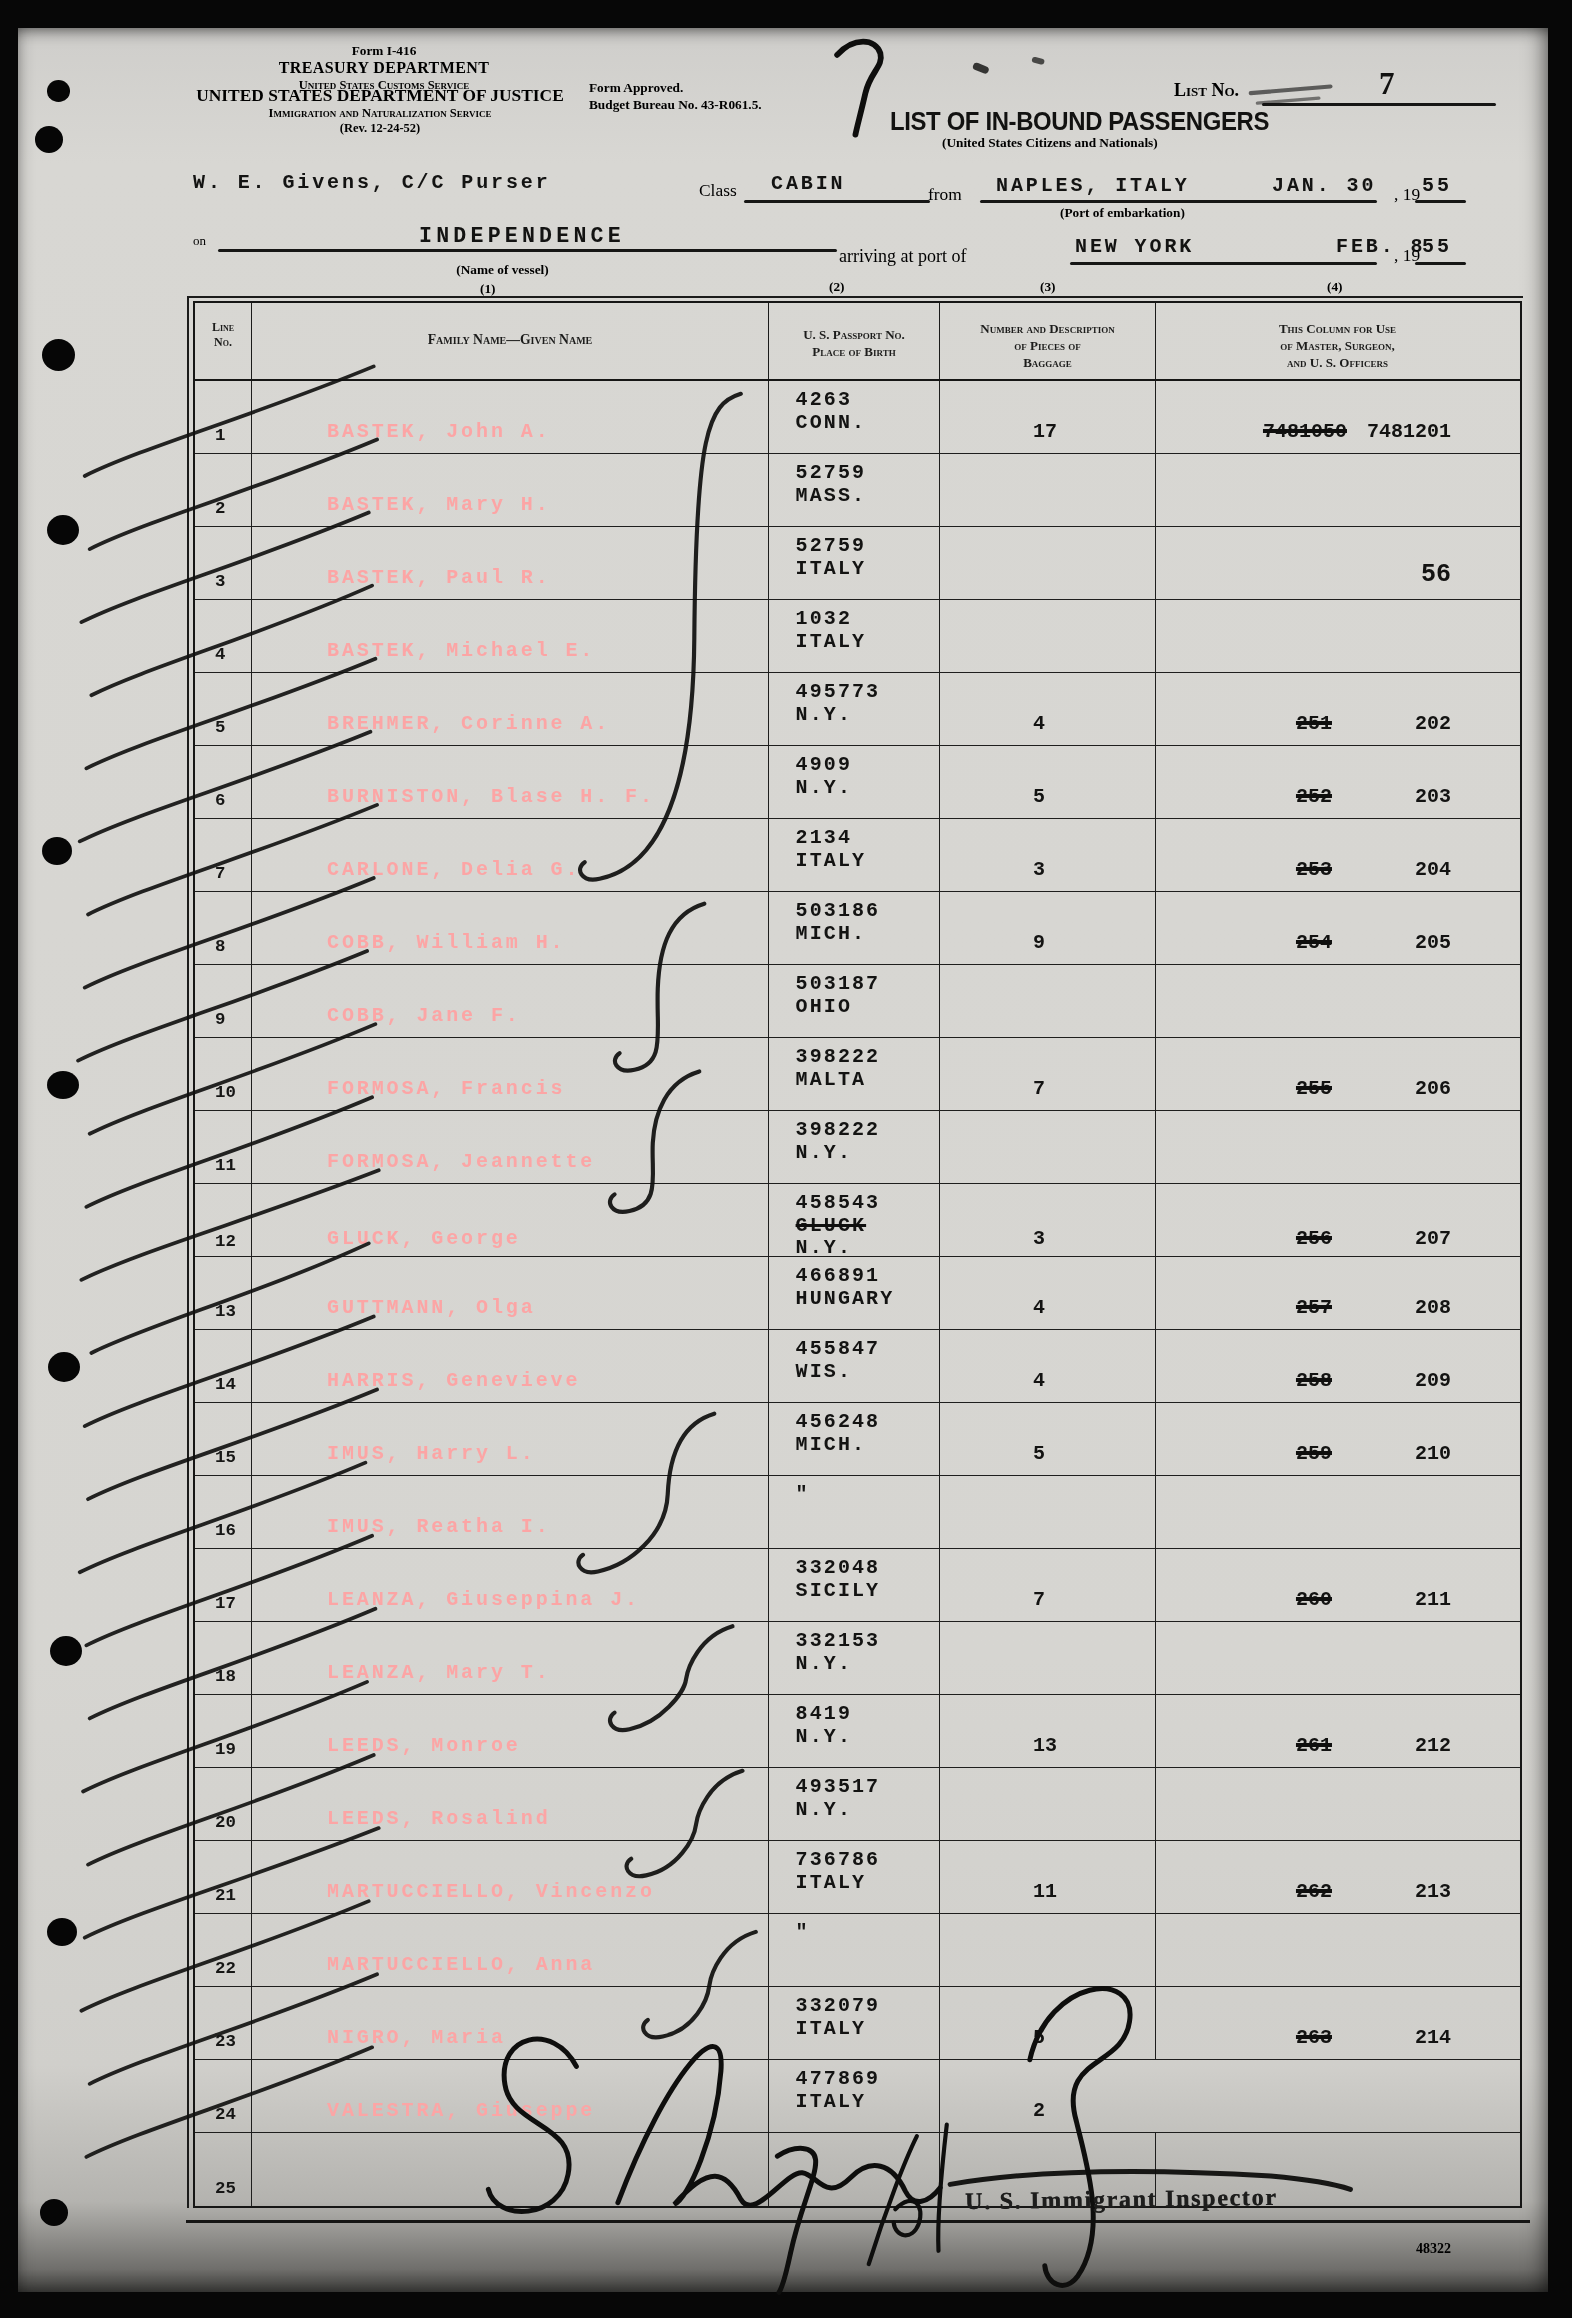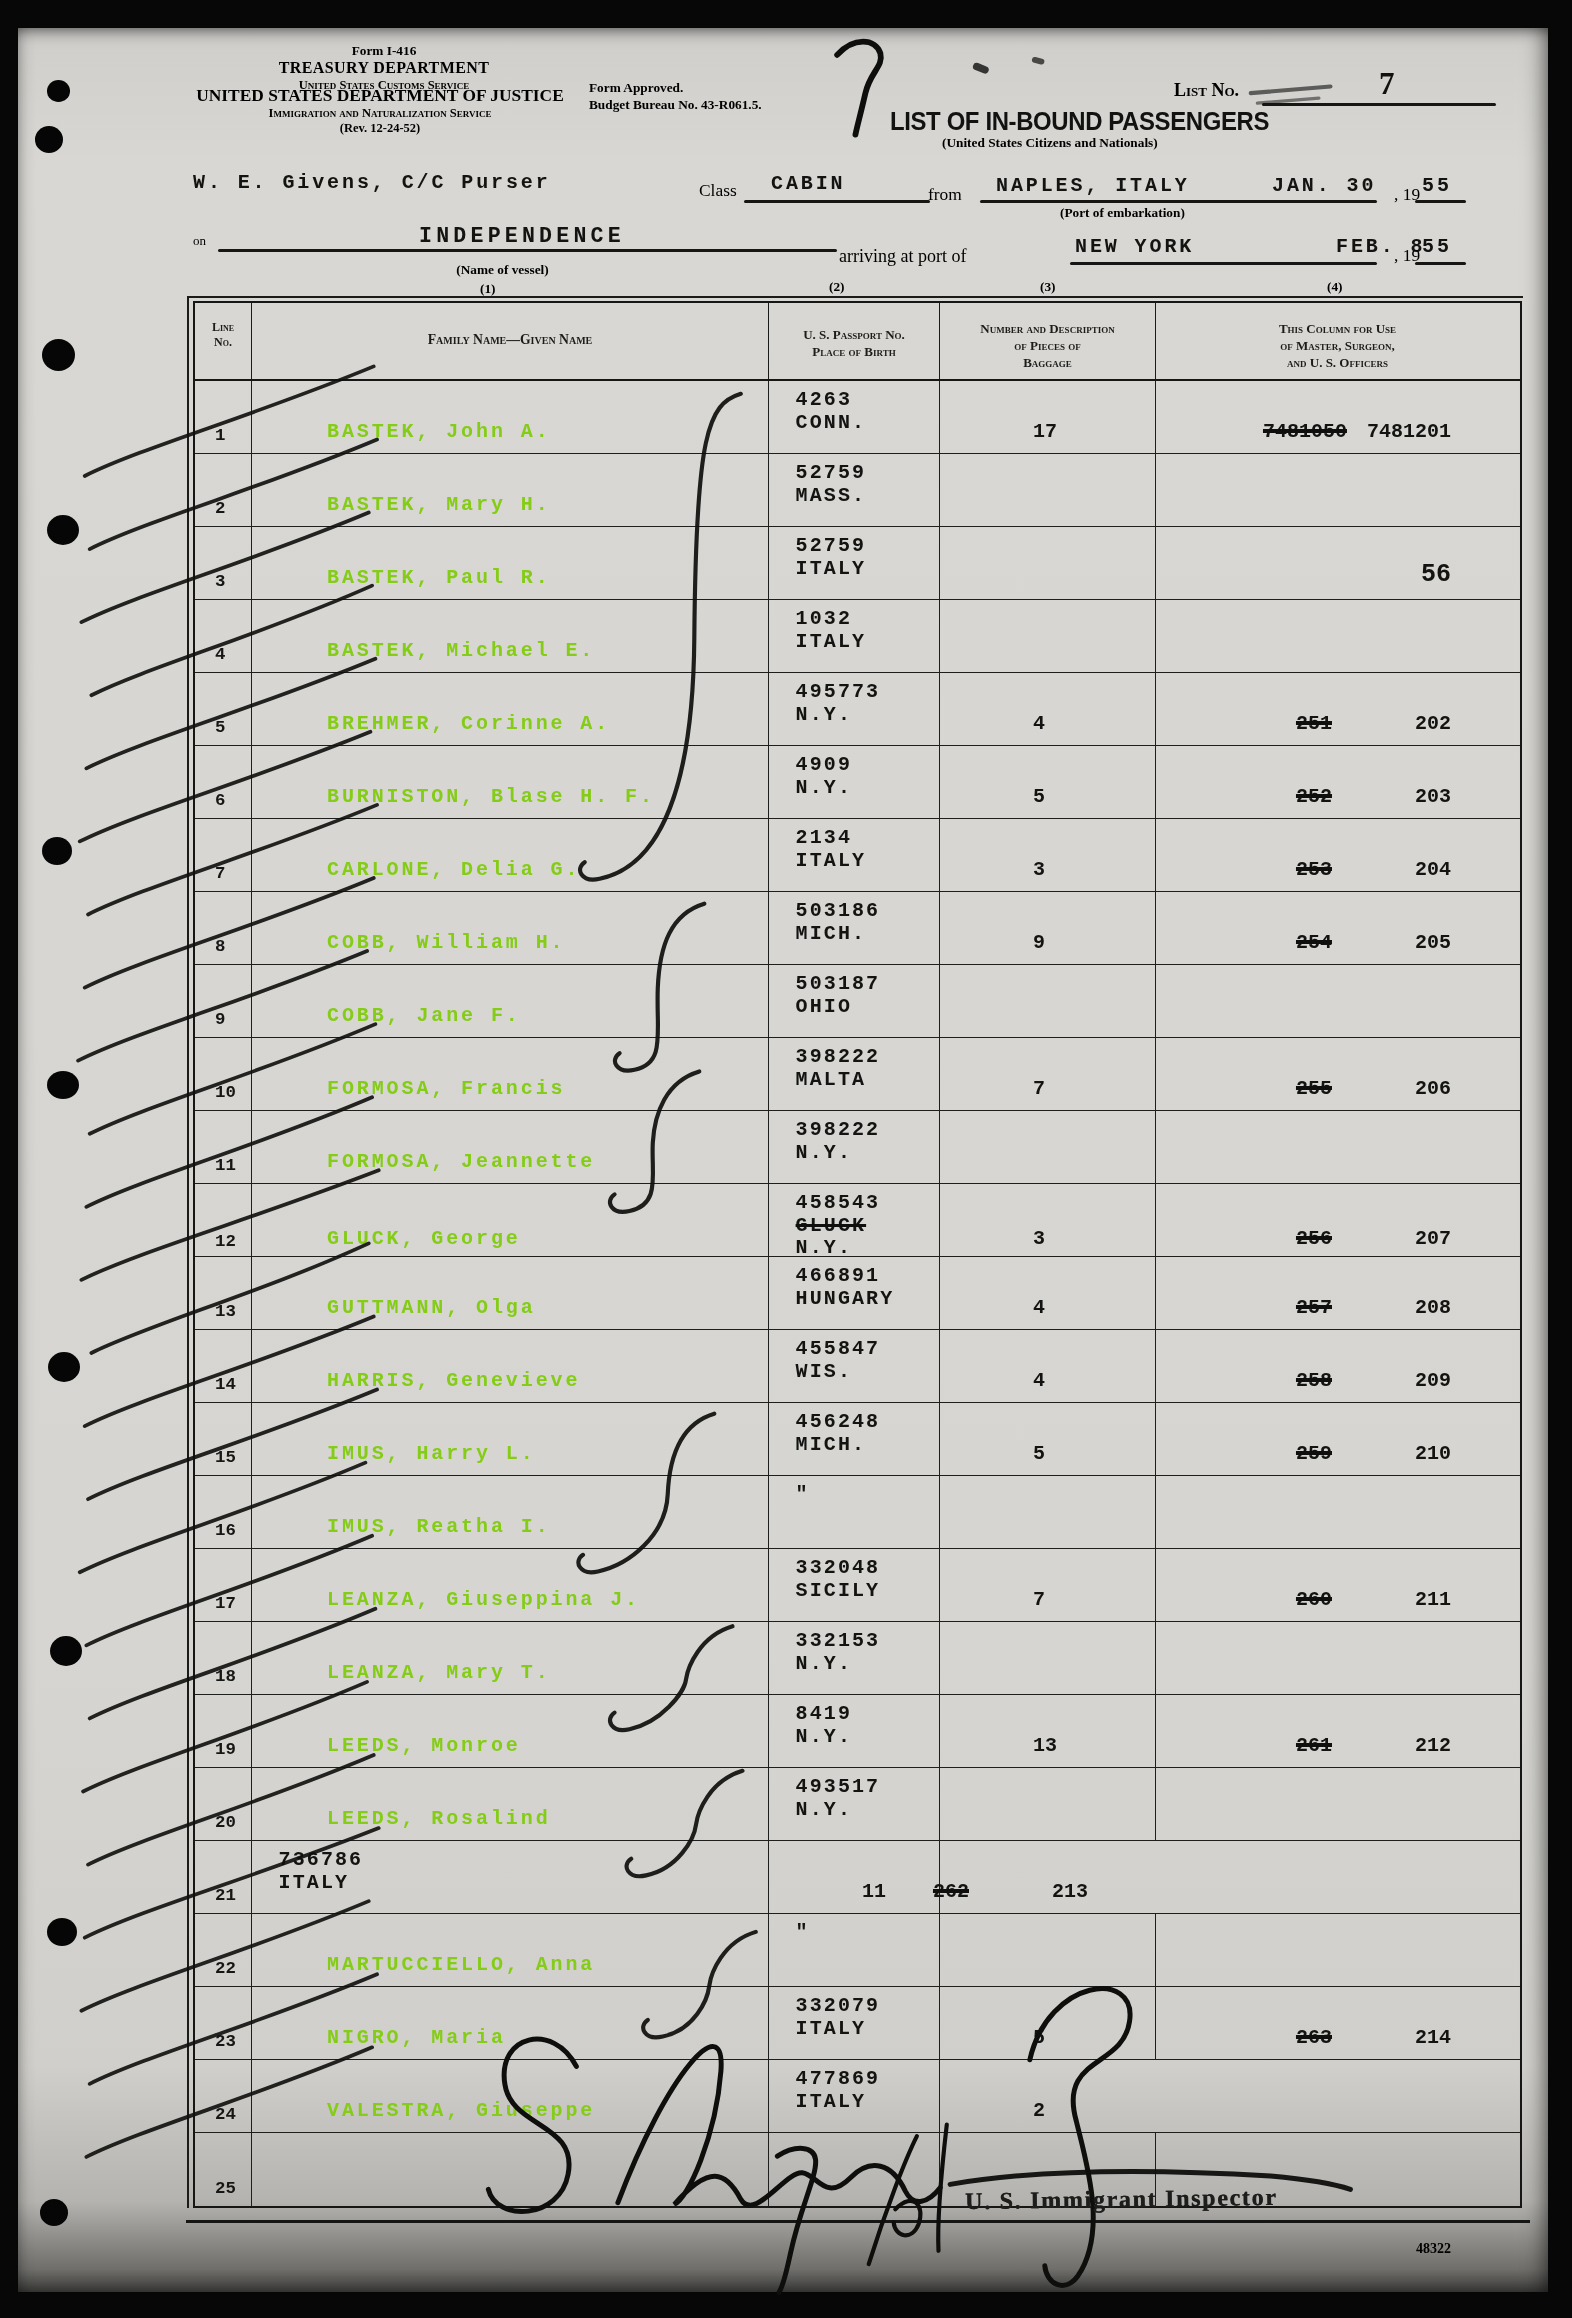--- a/index.html
+++ b/index.html
@@ -30,21 +30,21 @@
   .hd:last-child{border-right:none}
   .hd1{padding-top:16.6px;font-size:12px}.hd2{padding-top:28px;font-size:13.7px}
   .hd3{padding-top:23px}.hd4{padding-top:16.6px}.hd5{padding-top:16.6px}
   .trow{display:grid;grid-template-columns:57px 517px 171px 216px 363px;height:73px;border-bottom:1.7px solid #1e1e1d}
   .trow:last-child{border-bottom:none}
   .trow .c{border-right:1.7px solid #1e1e1d;overflow:visible}
   .trow .c:last-child{border-right:none}
   .lineno{display:flex;align-items:flex-end;padding:0 0 8.3px 20px;
     font-family:"Liberation Mono","DejaVu Sans Mono",monospace;font-weight:bold;font-size:17.4px;color:#161615}
   .name{display:flex;align-items:flex-end;padding:0 0 10px 75px;font-family:"Liberation Mono","DejaVu Sans Mono",monospace;
-    font-weight:bold;font-size:20px;letter-spacing:2.9px;color:#84cc16;white-space:nowrap}
+    font-weight:bold;font-size:20px;letter-spacing:2.9px;color:#fca5a5;white-space:nowrap}
   .pass{padding:8.3px 0 0 26.6px;display:flex;flex-direction:column;line-height:22.4px;
     font-family:"Liberation Mono","DejaVu Sans Mono",monospace;font-weight:bold;font-size:20px;letter-spacing:2.1px;color:#131312}
   .bag{display:flex;align-items:flex-end;padding:0 0 10px 93px;
     font-family:"Liberation Mono","DejaVu Sans Mono",monospace;font-weight:bold;font-size:20px;color:#131312}
   .off{display:flex;align-items:flex-end;justify-content:flex-end;gap:83px;padding:0 68px 10px 0;
     font-family:"Liberation Mono","DejaVu Sans Mono",monospace;font-weight:bold;font-size:20px;color:#131312;white-space:nowrap}
   .off.tight{gap:20px}
   .struck{text-decoration:line-through;text-decoration-thickness:3.7px;text-decoration-color:#0f0f0e}
   .struckh{text-decoration:line-through;text-decoration-thickness:3.3px;text-decoration-color:#0f0f0e}
   .ostamp.lg{font-size:25px}
@@ -377,20 +377,21 @@
         <div class="c name">LEEDS, Rosalind</div>
         <div class="c pass">
           <span>493517</span>
           <span>N.Y.</span>
         </div>
         <div class="c bag"></div>
         <div class="c off"></div>
       </div>
       <div class="trow">
         <div class="c lineno">21</div>
+        <div class="c name">MARTUCCIELLO, Vincenzo</div>
         <div class="c pass">
           <span>736786</span>
           <span>ITALY</span>
         </div>
         <div class="c bag">11</div>
         <div class="c off">
           <span class="struck">262</span>
           <span class="ostamp">213</span>
         </div>
       </div>

